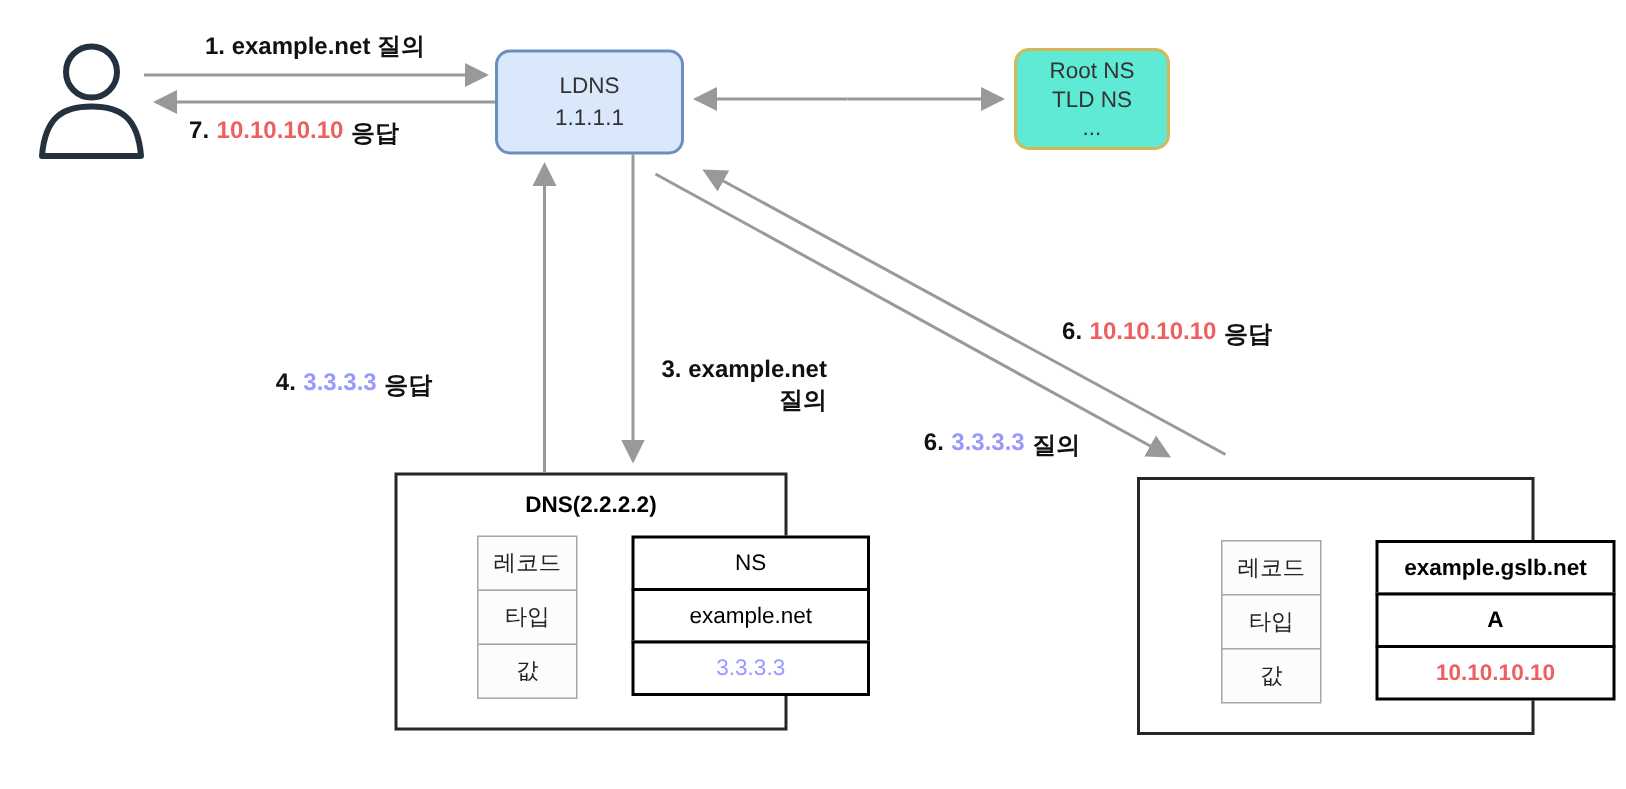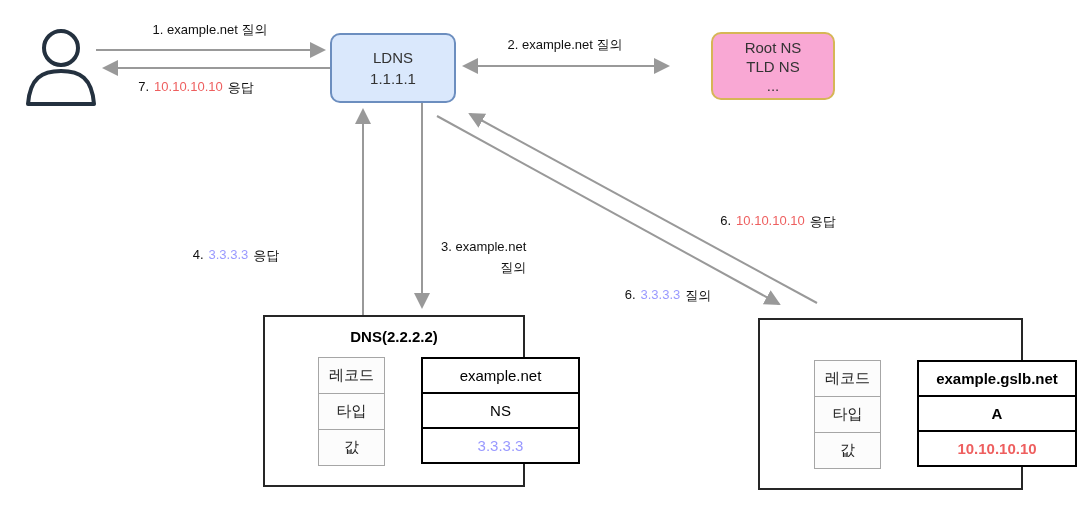--- a/index.html
+++ b/index.html
@@ -10,25 +10,25 @@
   #connectors{position:absolute;left:0;top:0;width:1084px;height:526px;z-index:1;}
   .node,.lbl,.card{position:absolute;z-index:2;}
 
   
   .roundbox{
     border-radius:10px;display:flex;flex-direction:column;align-items:center;
     justify-content:center;font-size:15px;color:#333;text-align:center;
     box-sizing:border-box;
   }
   .ldns{left:330px;top:33px;width:126px;height:70px;background:#dae8fc;border:2px solid #6c8ebf;line-height:21px;}
-  .rootns{left:676px;top:32px;width:124px;height:68px;background:#f9a8d4;border:2px solid #d6b656;line-height:19px;margin-left:35px;}
+  .rootns{left:676px;top:32px;width:104px;height:68px;background:#5eead4;border:2px solid #d6b656;line-height:19px;}
 
   
   .lbl{
-    font-size:13px;font-weight:normal;color:#111;white-space:nowrap;
+    font-size:16px;font-weight:bold;color:#111;white-space:nowrap;
     display:flex;gap:5px;justify-content:center;
   }
   .lbl .red{color:#ee5f5f;}
   .lbl .purple{color:#9999ff;}
   .lbl-step1{left:120px;top:21px;width:180px;}
   .lbl-step7{left:106px;top:79px;width:180px;}
   .lbl-step2{left:475px;top:36px;width:180px;}
   .lbl-step4{left:180px;top:247px;width:112px;}
   .lbl-step3{left:441px;top:236px;display:block;line-height:21px;text-align:right;}
   .lbl-step6r{left:688px;top:213px;width:180px;}
@@ -98,23 +98,20 @@
   <div class="lbl lbl-step1">
     <span>1. example.net 질의</span>
   </div>
 
   <div class="lbl lbl-step7">
     <span>7.</span>
     <span class="red">10.10.10.10</span>
     <span>응답</span>
   </div>
 
-  <div class="lbl lbl-step2">
-    <span>2. example.net 질의</span>
-  </div>
 
   <div class="lbl lbl-step4">
     <span>4.</span>
     <span class="purple">3.3.3.3</span>
     <span>응답</span>
   </div>
 
   <div class="lbl lbl-step3">
     <div>3. example.net</div>
     <div>질의</div>
@@ -134,22 +131,22 @@
 
   <div class="card card-dns">
     <div class="card-title">DNS(2.2.2.2)</div>
     <div class="rec-table">
       <div class="col col-labels">
         <div class="cell cell-label">레코드</div>
         <div class="cell cell-label">타입</div>
         <div class="cell cell-label">값</div>
       </div>
       <div class="col col-values">
+        <div class="cell cell-value">NS</div>
         <div class="cell cell-value">example.net</div>
-        <div class="cell cell-value">NS</div>
         <div class="cell cell-value value-purple">3.3.3.3</div>
       </div>
     </div>
   </div>
 
   <div class="card card-gslb">
     <div class="rec-table">
       <div class="col col-labels">
         <div class="cell cell-label">레코드</div>
         <div class="cell cell-label">타입</div>

